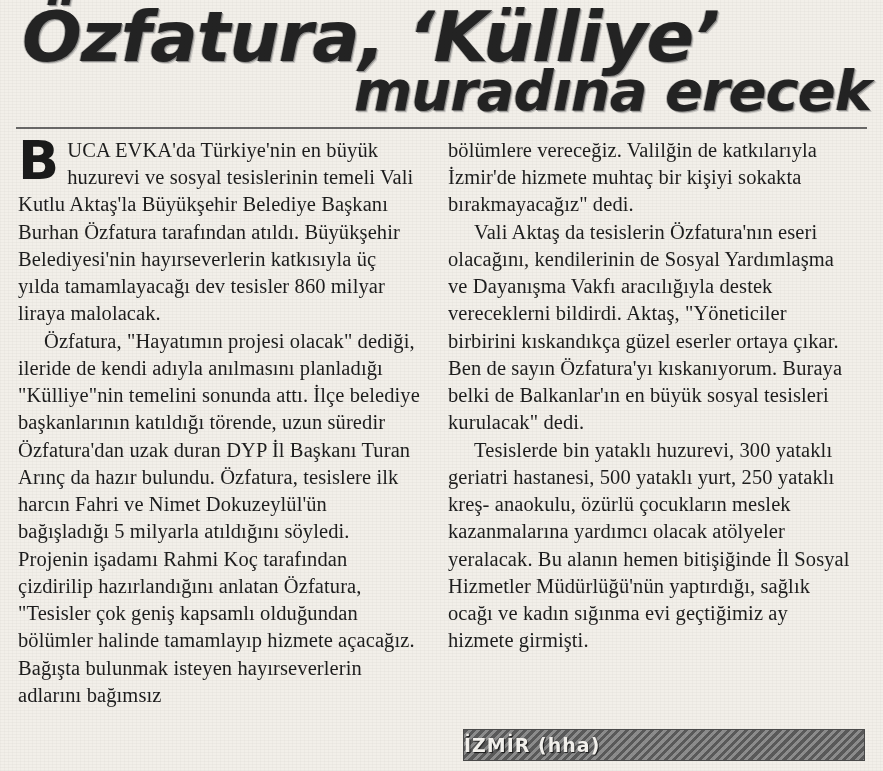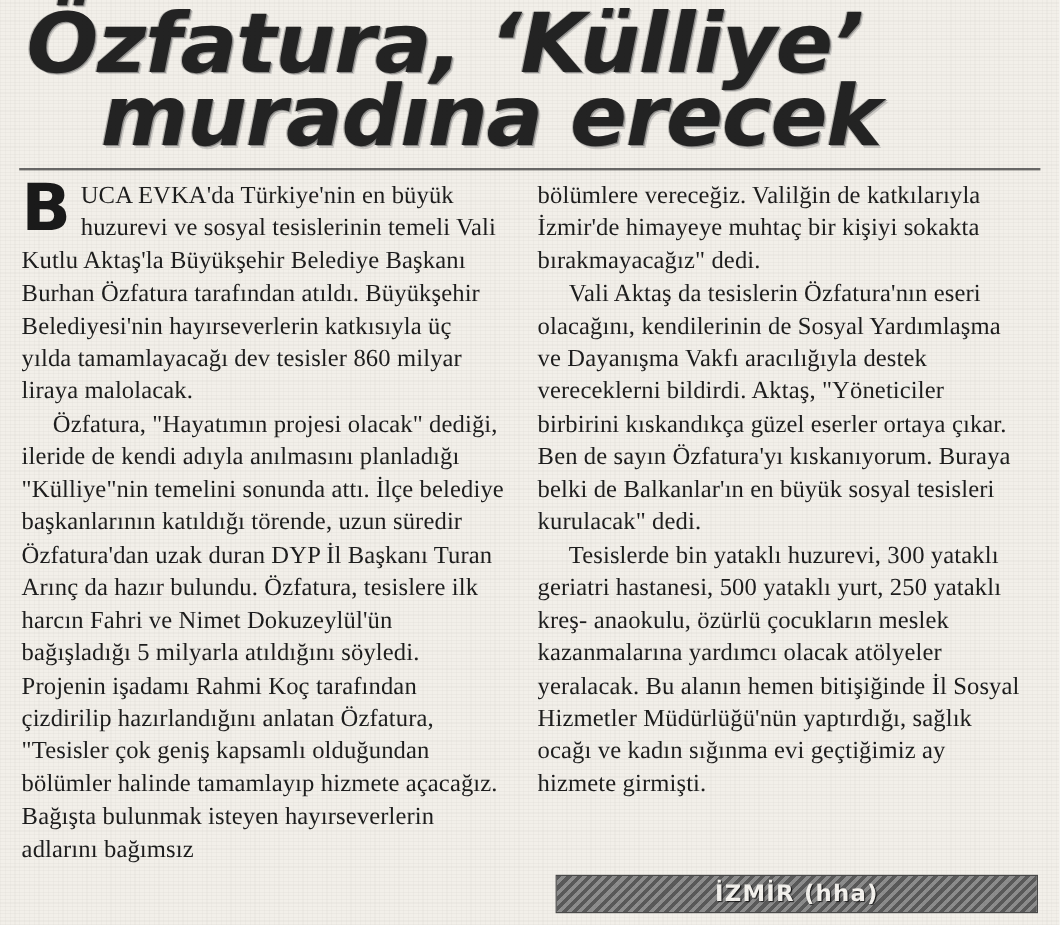--- a/index.html
+++ b/index.html
@@ -50,23 +50,24 @@
       -1px 0 0 rgba(0,0,0,0.25);
     white-space: nowrap;
   }
   .headline-line.l1 {
     font-size: 69px;
     margin-left: 10px;
     transform: scaleX(1.02);
     transform-origin: left center;
   }
   .headline-line.l2 {
-    font-size: 70px;
+    font-size: 56px;
     margin-left: 72px;
     margin-top: -4px;
+    text-align: right;
   }
   .rule {
     height: 2px;
     background: #3b3b3b;
     margin: 10px 4px 8px 4px;
     opacity: 0.75;
   }
   
   .columns {
     display: flex;
@@ -107,21 +108,20 @@
     right: 18px;
     bottom: 10px;
     width: 400px;
     height: 30px;
     background: repeating-linear-gradient(
         135deg,
         #5a5a5a 0px, #5a5a5a 3px,
         #8d8d8d 3px, #8d8d8d 6px);
     display: flex;
     align-items: center;
-    justify-content: center;
     border: 1px solid #4a4a4a;
   }
   .credit-text {
     font-family: "DejaVu Sans", sans-serif;
     font-weight: bold;
     font-size: 19px;
     color: #f4f2ee;
     letter-spacing: 1px;
     text-shadow: 1px 1px 1px rgba(0,0,0,0.8);
   }
@@ -139,21 +139,21 @@
   <div class="rule"></div>
 
   <div class="columns">
 
     <div class="col">
       <p class="para-first"><span class="dropcap">B</span><span>UCA EVKA'da Türkiye'nin en büyük huzurevi ve sosyal tesislerinin temeli Vali Kutlu Aktaş'la Büyükşehir Belediye Başkanı Burhan Özfatura tarafından atıldı. Büyükşehir Belediyesi'nin hayırseverlerin katkısıyla üç yılda tamamlayacağı dev tesisler 860 milyar liraya malolacak.</span></p>
       <p>Özfatura, "Hayatımın projesi olacak" dediği, ileride de kendi adıyla anılmasını planladığı "Külliye"nin temelini sonunda attı. İlçe belediye başkanlarının katıldığı törende, uzun süredir Özfatura'dan uzak duran DYP İl Başkanı Turan Arınç da hazır bulundu. Özfatura, tesislere ilk harcın Fahri ve Nimet Dokuzeylül'ün bağışladığı 5 milyarla atıldığını söyledi. Projenin işadamı Rahmi Koç tarafından çizdirilip hazırlandığını anlatan Özfatura, "Tesisler çok geniş kapsamlı olduğundan bölümler halinde tamamlayıp hizmete açacağız. Bağışta bulunmak isteyen hayırseverlerin adlarını bağımsız</p>
     </div>
 
     <div class="col">
-      <p>bölümlere vereceğiz. Valilğin de katkılarıyla İzmir'de himayeye muhtaç bir kişiyi sokakta bırakmayacağız" dedi.</p>
+      <p>bölümlere vereceğiz. Valilğin de katkılarıyla İzmir'de hizmete muhtaç bir kişiyi sokakta bırakmayacağız" dedi.</p>
       <p>Vali Aktaş da tesislerin Özfatura'nın eseri olacağını, kendilerinin de Sosyal Yardımlaşma ve Dayanışma Vakfı aracılığıyla destek vereceklerni bildirdi. Aktaş, "Yöneticiler birbirini kıskandıkça güzel eserler ortaya çıkar. Ben de sayın Özfatura'yı kıskanıyorum. Buraya belki de Balkanlar'ın en büyük sosyal tesisleri kurulacak" dedi.</p>
       <p>Tesislerde bin yataklı huzurevi, 300 yataklı geriatri hastanesi, 500 yataklı yurt, 250 yataklı kreş- anaokulu, özürlü çocukların meslek kazanmalarına yardımcı olacak atölyeler yeralacak. Bu alanın hemen bitişiğinde İl Sosyal Hizmetler Müdürlüğü'nün yaptırdığı, sağlık ocağı ve kadın sığınma evi geçtiğimiz ay hizmete girmişti.</p>
     </div>
 
   </div>
 
   <div class="credit-bar">
     <span class="credit-text">İZMİR (hha)</span>
   </div>
 

